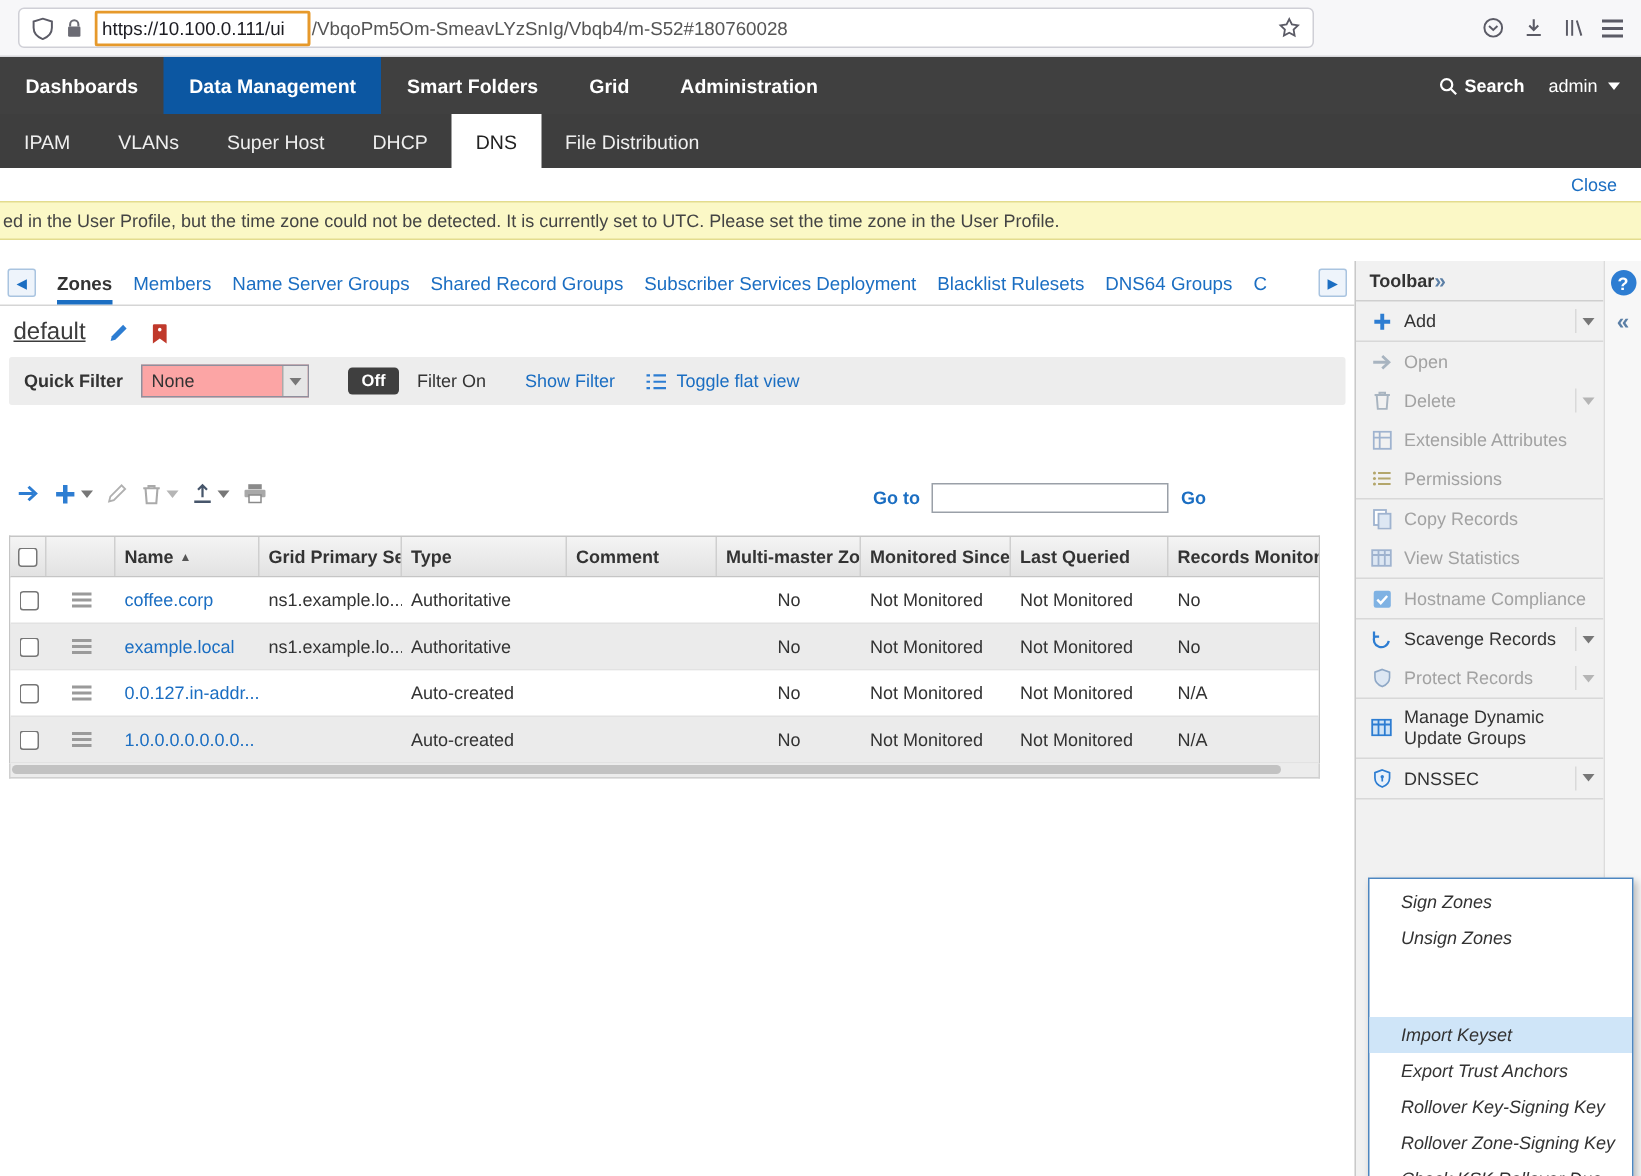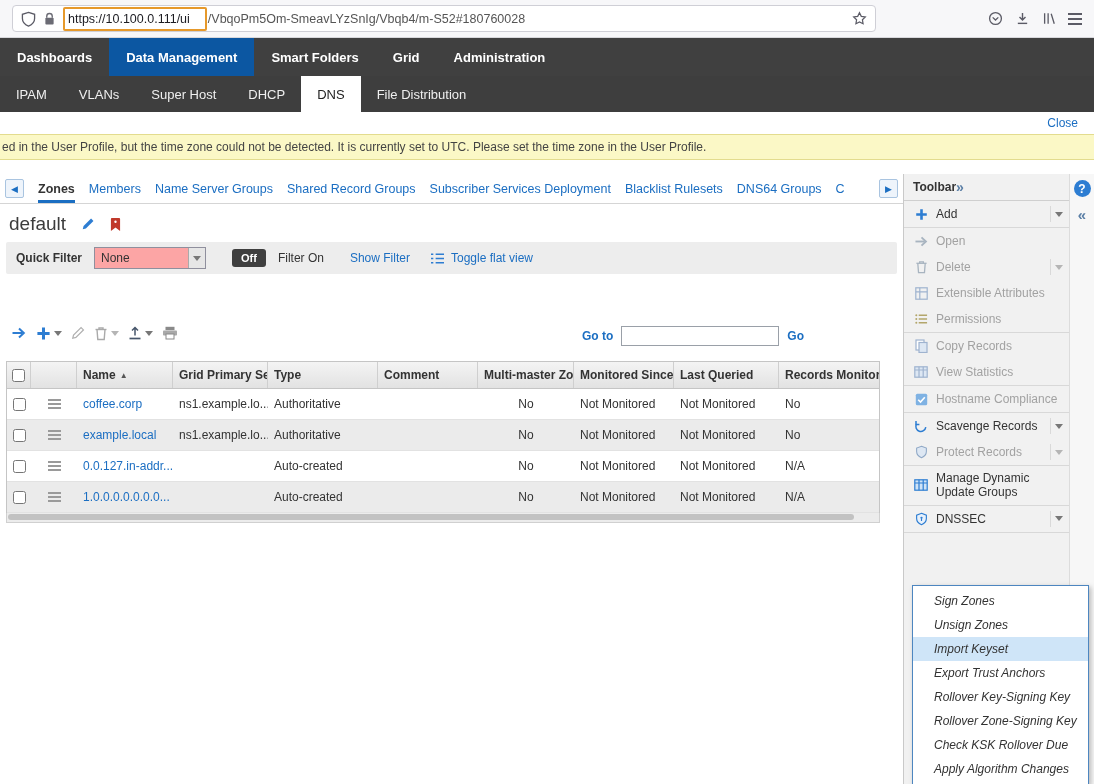--- a/index.html
+++ b/index.html
@@ -42,21 +42,21 @@
   .main-row { display: flex; height: 610px; align-items: stretch; }
   .content { flex: 1; display: flex; flex-direction: column; min-width: 0; }
 
   .tabs-row { height: 30px; border-bottom: 1px solid #d5d5d5; display: flex; align-items: center; gap: 14px; padding: 0 5px; }
   .tab { font-size: 12.5px; color: #1b6ec2; white-space: nowrap; height: 100%; display: flex; align-items: center; cursor: pointer; }
   .tab.active { color: #333; font-weight: bold; border-bottom: 3px solid #1b6ec2; padding-top: 3px; }
   .tab-scroll { width: 19px; height: 19px; border: 1px solid #a9c4e0; background: #eef4fb; color: #1b6ec2; font-size: 9px; display: flex; align-items: center; justify-content: center; border-radius: 2px; cursor: pointer; flex: 0 0 19px; }
   .tab-scroll.right { margin-left: auto; }
 
   .title-row { display: flex; align-items: center; gap: 15px; padding: 9px 9px 5px; }
-  .page-title { font-size: 19px; font-weight: normal; color: #3c3c3c; }
+  .page-title { font-size: 16px; font-weight: normal; color: #3c3c3c; text-decoration: underline; }
 
   .filter-bar { margin: 2px 6px 0; background: #ededed; height: 32px; display: flex; align-items: center; gap: 12px; padding: 0 10px; border-radius: 2px; }
   .qf-label { font-weight: bold; }
   .qf-select { width: 112px; height: 22px; background: #fca5a5; border: 1px solid #8f8f9d; display: flex; align-items: center; justify-content: space-between; padding-left: 6px; cursor: pointer; }
   .sel-btn { width: 17px; height: 20px; background: #e6e6e6; border-left: 1px solid #aaa; display: flex; align-items: center; justify-content: center; }
   .off-pill { background: #3f3f3f; color: #fff; padding: 3px 9px; border-radius: 3px; font-size: 11px; font-weight: bold; margin-left: 14px; cursor: pointer; }
   .flat { display: flex; align-items: center; gap: 6px; margin-left: 8px; cursor: pointer; }
 
   .actions-row { height: 34px; display: flex; align-items: flex-start; gap: 9px; padding: 4px 11px 2px; margin-top: 48px; }
   .act { display: flex; align-items: center; gap: 3px; cursor: pointer; }
@@ -97,21 +97,21 @@
   .dd { width: 17px; align-self: stretch; display: flex; align-items: center; justify-content: center; border-left: 1px solid #d9d9d9; margin-left: 2px; }
 
   
   .right-strip { width: 25px; background: #f7f7f7; border-left: 1px solid #dcdcdc; display: flex; flex-direction: column; align-items: center; padding-top: 6px; gap: 9px; }
   .help-btn { width: 17px; height: 17px; border-radius: 50%; background: #2d7dd2; color: #fff; font-weight: bold; font-size: 12px; display: flex; align-items: center; justify-content: center; cursor: pointer; }
   .collapse-btn { color: #5b7fa6; font-size: 15px; font-weight: bold; cursor: pointer; }
 
   
   .dnssec-menu { position: absolute; left: 912px; top: 585px; width: 177px; background: #fff; border: 1px solid #4d86c0; box-shadow: 2px 2px 5px rgba(0,0,0,.25); z-index: 20; padding: 3px 0; font-style: italic; }
   .menu-item { height: 24px; display: flex; align-items: center; padding-left: 21px; color: #333; cursor: pointer; white-space: nowrap; }
-  .menu-item.hl { background: #cfe5f8; }
+  .menu-item.hl { background: #cfe5f8; margin-top: 41px; }
 </style>
 </head>
 <body>
 
 <div class="screen">
 
   <div class="browser-bar">
     <div class="urlbar">
       <span class="bicon">
         <svg width="15" height="16" viewBox="0 0 16 16">
@@ -165,20 +165,35 @@
       </div>
     <div class="nav-item">
         <span>Smart Folders</span>
       </div>
     <div class="nav-item">
         <span>Grid</span>
       </div>
     <div class="nav-item">
         <span>Administration</span>
       </div>
+    <div class="nav-right">
+      <span class="nav-search">
+        <span class="bicon">
+          <svg width="13" height="13" viewBox="0 0 16 16">
+              <circle cx="6.7" cy="6.7" r="4.6" fill="none" stroke="#fff" stroke-width="1.8"></circle>
+              <path d="M10.2 10.2L14.5 14.5" stroke="#fff" stroke-width="1.8"></path>
+            </svg>
+        </span>
+        <span>Search</span>
+      </span>
+      <span class="nav-user">
+        <span>admin</span>
+        <span class="tri white"></span>
+      </span>
+    </div>
   </div>
 
   <div class="sub-nav">
     <div class="sub-item">
         <span>IPAM</span>
       </div>
     <div class="sub-item">
         <span>VLANs</span>
       </div>
     <div class="sub-item">

